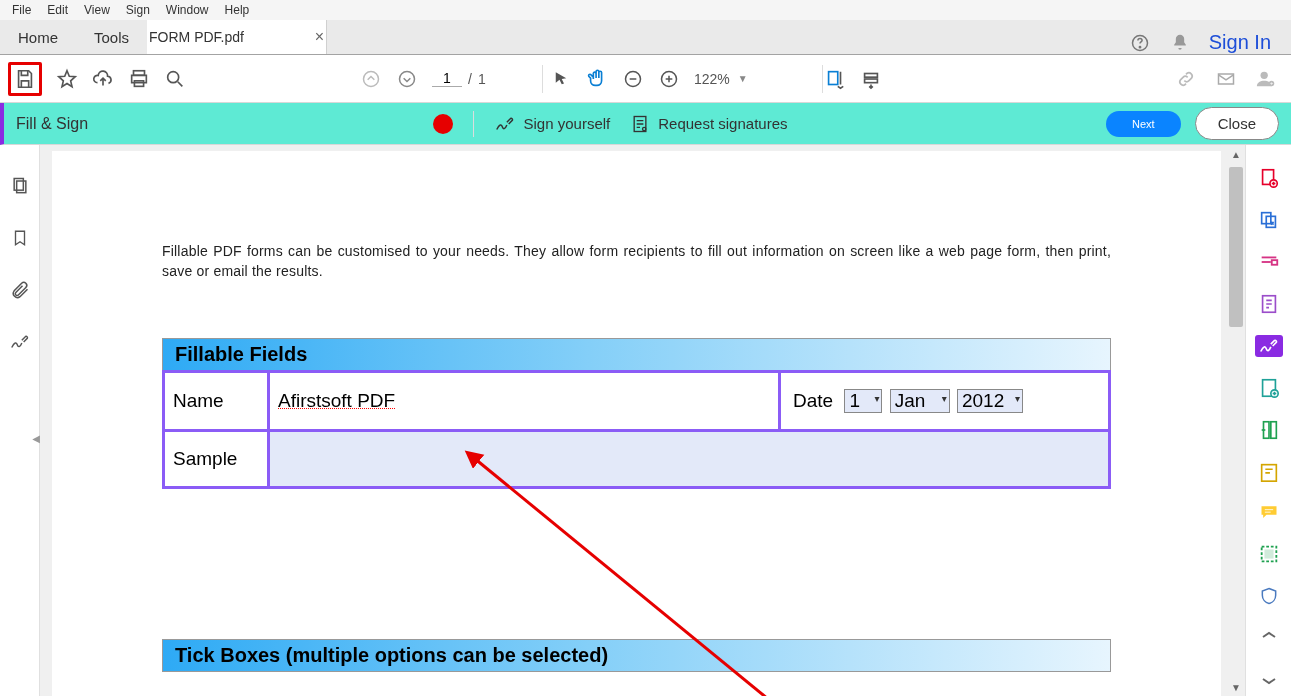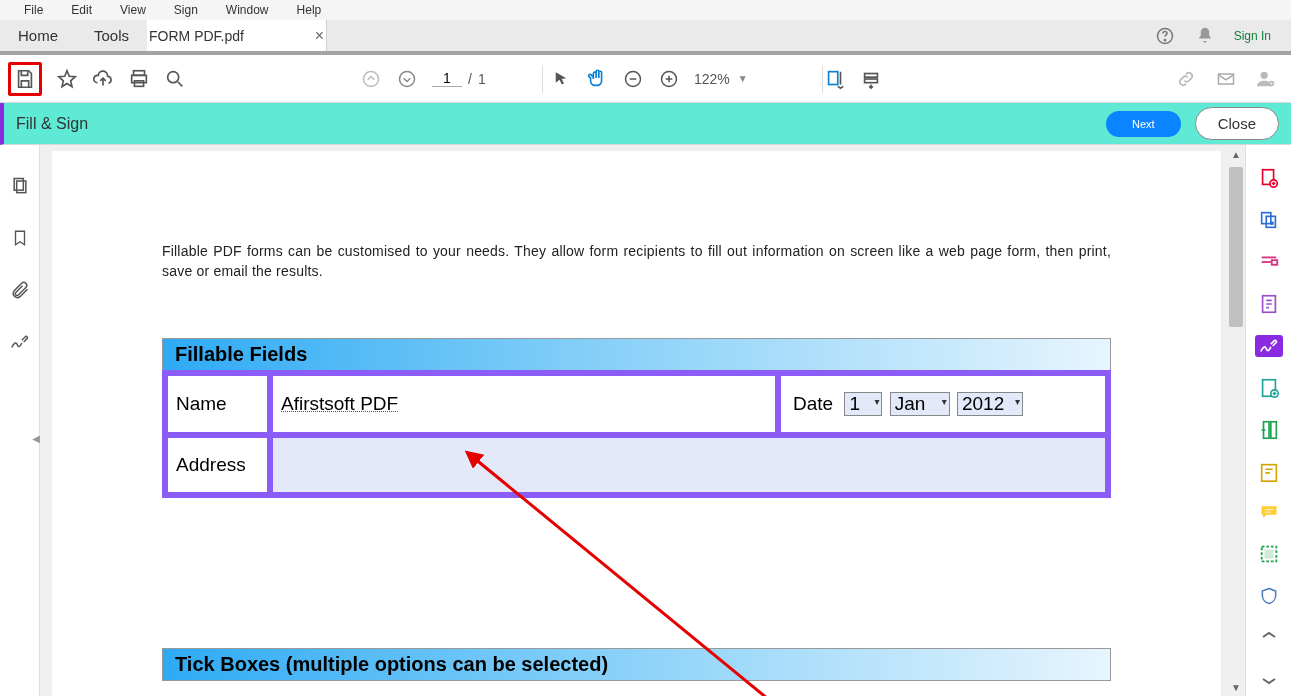--- a/index.html
+++ b/index.html
@@ -1,28 +1,28 @@
 <!DOCTYPE html>
 <html><head>
 <meta charset="utf-8">
 <style>
 * { margin: 0; padding: 0; box-sizing: border-box; font-family: "Segoe UI", Arial, sans-serif; }
 body { background: #fff; width: 1291px; height: 696px; overflow: hidden; position: relative; }
 
 
 .menubar { height: 20px; background: #f5f5f5; display: flex; align-items: center; padding-left: 4px; font-size: 12px; color: #333; }
-.menubar span { padding: 0 8px; cursor: default; margin-left: 12px; }
-
-
-.tabsbar { height: 35px; background: #eaeaea; display: flex; align-items: center; border-bottom: 4px solid #a3a3a3; }
+.menubar span { padding: 0 8px; cursor: default; }
+
+
+.tabsbar { height: 35px; background: #eaeaea; display: flex; align-items: flex-end; border-bottom: 1px solid #a3a3a3; }
 .tab-home, .tab-tools { padding: 0 18px; height: 100%; display: flex; align-items: center; font-size: 15px; color: #333; cursor: pointer; }
 .tab-file { background: #fff; height: 100%; display: flex; align-items: center; padding: 0 2px; font-size: 14px; color: #333; border-right: 1px solid #d0d0d0; min-width: 180px; position: relative; }
 .tab-file .close-x { margin-left: auto; font-size: 16px; color: #666; }
 .tabsbar-right { margin-left: auto; display: flex; align-items: center; gap: 18px; padding-right: 20px; }
-.sign-in { font-size: 12px; color: #15803d; }
+.sign-in { font-size: 20px; color: #1d4ed8; }
 
 
 .maintoolbar { height: 48px; background: #fff; display: flex; align-items: center; border-bottom: 1px solid #d8d8d8; padding: 0 8px; position: relative; }
 .maintoolbar .group { display: flex; align-items: center; gap: 14px; }
 .tool-icon { width: 22px; height: 22px; display: flex; align-items: center; justify-content: center; color: #555; }
 .save-highlight { border: 3px solid #e60000; border-radius: 2px; padding: 3px; }
 .page-num { display: flex; align-items: center; gap: 6px; font-size: 14px; color: #555; }
 .page-num input { width: 30px; text-align: center; border: none; border-bottom: 1px solid #aaa; font-size: 14px; }
 .zoom-pct { font-size: 14px; color: #555; display: flex; align-items: center; gap: 8px; }
 .maintoolbar .sep { width: 1px; height: 28px; background: #ddd; margin: 0 12px; }
@@ -49,21 +49,21 @@
 .scrollbar-track { position: absolute; right: 0; top: 0; width: 18px; height: 100%; background: #f0f0f0; }
 .scrollbar-thumb { position: absolute; right: 2px; top: 22px; width: 14px; height: 160px; background: #c0c0c0; border-radius: 2px; }
 .scrollbar-arrow { position: absolute; right: 0; width: 18px; height: 18px; display:flex; align-items:center; justify-content:center; color:#666; font-size: 10px; }
 
 
 .page { position: absolute; left: 12px; top: 6px; right: 24px; bottom: 0; background: #fff; padding: 90px 110px 0 110px; }
 .page h1 { text-align: center; font-size: 28px; font-weight: bold; margin-bottom: 18px; }
 .page p { font-size: 14px; color: #222; text-align: justify; line-height: 1.45; letter-spacing: 0.2px; }
 .section-header { margin-top: 56px; background: linear-gradient(to right, #2eaaf5 0%, #84cff8 45%, #e7f5fe 100%); padding: 4px 12px; font-size: 20px; font-weight: bold; color: #000; border: 1px solid #999; border-bottom: none; }
 .form-table { width: 100%; border-collapse: collapse; }
-.form-table td { border: 6px solid #8b5cf6; padding: 16px 8px; font-size: 19px; vertical-align: middle; }
+.form-table td { border: 3px solid #8b5cf6; padding: 16px 8px; font-size: 19px; vertical-align: middle; }
 .form-table .label-cell { width: 105px; }
 .form-table input.textval { border: none; font-size: 19px; width: 100%; outline: none; font-family: inherit; }
 .form-table .name-input { text-decoration: underline dotted red; text-decoration-thickness: 1px; }
 .addr-cell { background: #e3e9f9; height: 28px; }
 .date-cell { text-align: left; white-space: nowrap; }
 .date-label { display: inline-block; padding: 0 4px; }
 .date-select { display: inline-block; background: #e3e9f9; border: 1px solid #888; padding: 0 4px; min-width: 38px; position: relative; margin-left: 2px; }
 .date-select::after { content: "▾"; font-size: 10px; position: absolute; right: 2px; top: 3px; color: #333; }
 .date-select.wide { min-width: 60px; }
 .date-select.wider { min-width: 66px; }
@@ -232,20 +232,38 @@
           <path d="M2 20c0-4 4-6 8-6s8 2 8 6"></path>
           <circle cx="18" cy="17" r="3" fill="#bbb"></circle>
           <text x="18" y="19" font-size="6" text-anchor="middle" fill="#fff">+</text>
         </svg>
     </span>
   </div>
 </div>
 
 <div class="fillsignbar">
   <span class="title">Fill &amp; Sign</span>
+  <div class="center">
+    <span class="red-dot"></span>
+    <div style="width:1px;height:26px;background:#ddd;"></div>
+    <div class="fs-item">
+      <svg width="22" height="22" viewBox="0 0 24 24" fill="none" stroke="#333" stroke-width="1.6">
+          <path d="M3 18c3-6 5-6 6-3s3 3 5-2M14 10l4-4a1.5 1.5 0 0 1 2 2l-4 4"></path>
+        </svg>
+      <span>Sign yourself</span>
+    </div>
+    <div class="fs-item">
+      <svg width="20" height="22" viewBox="0 0 24 24" fill="none" stroke="#333" stroke-width="1.6">
+          <rect x="5" y="3" width="14" height="18"></rect>
+          <path d="M8 8h8M8 12h8M8 16h4"></path>
+          <circle cx="17" cy="18" r="2"></circle>
+        </svg>
+      <span>Request signatures</span>
+    </div>
+  </div>
   <div class="right">
     <button class="btn-next">Next</button>
     <button class="btn-close">Close</button>
   </div>
 </div>
 
 <div class="docarea">
 
   <div class="left-rail">
     <span class="tool-icon">
@@ -285,21 +303,21 @@
             <input class="textval name-input" value="Afirstsoft PDF" style="">
           </td>
           <td class="date-cell" style="width:330px;">
             <span class="date-label">Date</span>
             <span class="date-select">1</span>
             <span class="date-select wide">Jan</span>
             <span class="date-select wider">2012</span>
           </td>
         </tr>
         <tr>
-          <td class="label-cell">Address</td>
+          <td class="label-cell">Sample</td>
           <td class="addr-cell" colspan="2"></td>
         </tr>
       </tbody>
         </table>
 
       <div class="section-header tick">Tick Boxes (multiple options can be selected)</div>
 
       <svg class="red-arrow" style="left:410px; top:295px;" width="410" height="350">
         <defs>
             <marker id="ah" markerWidth="10" markerHeight="10" refX="2" refY="3" orient="auto">

